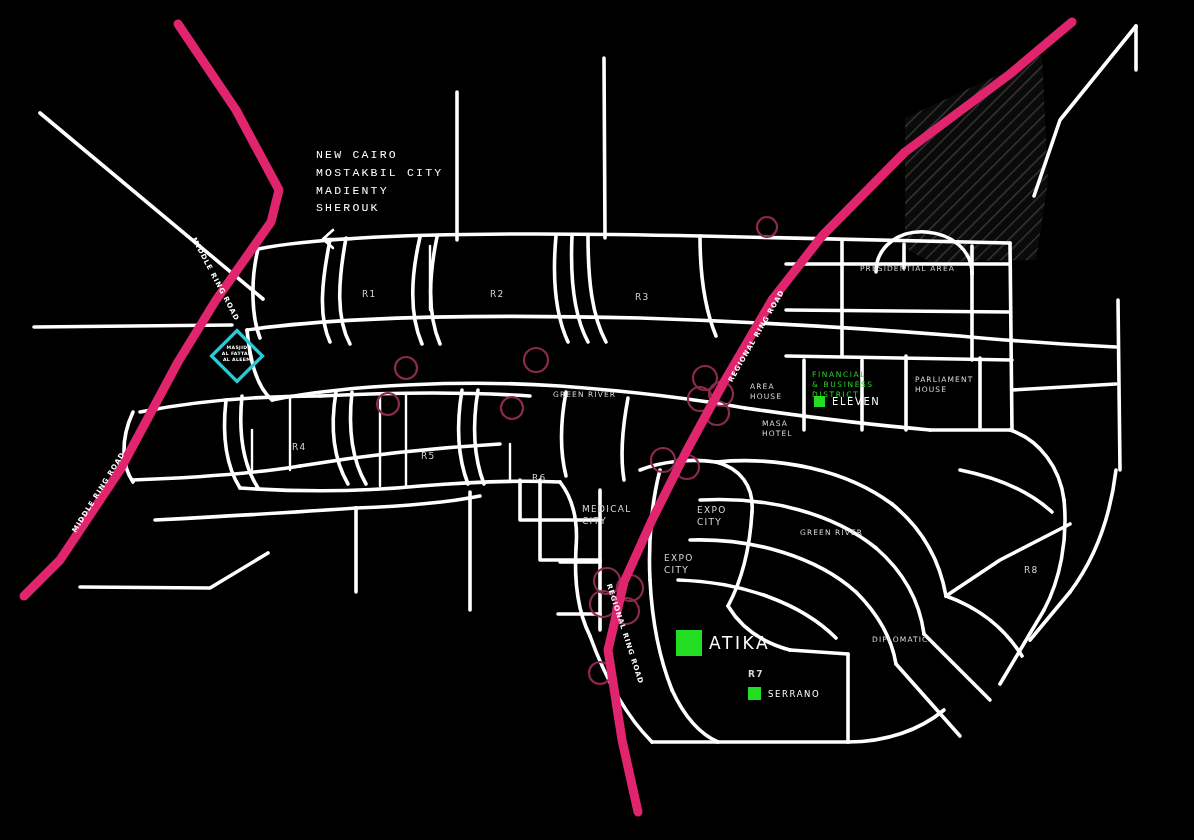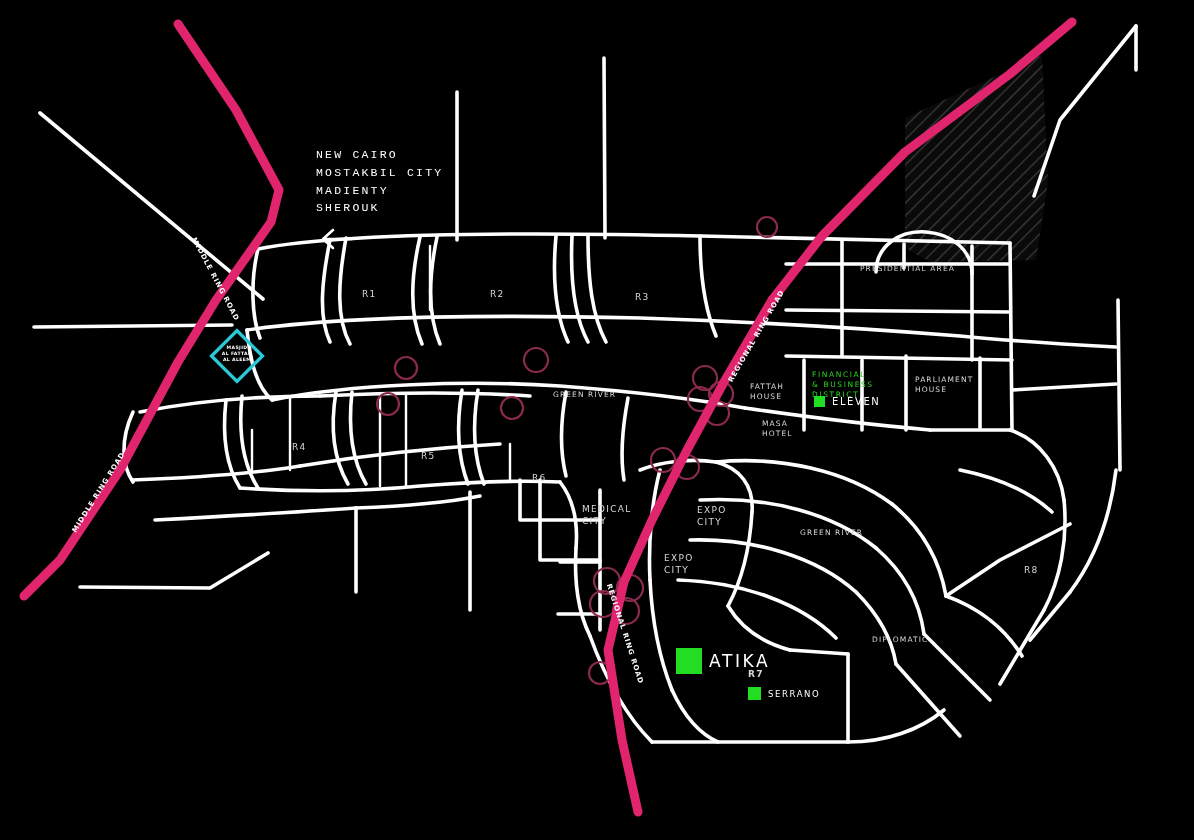--- a/index.html
+++ b/index.html
@@ -235,21 +235,21 @@
   <div class="lbl sm dim" style="left:635px;top:291px;">R3</div>
   <div class="lbl sm dim" style="left:292px;top:441px;">R4</div>
   <div class="lbl sm dim" style="left:421px;top:450px;">R5</div>
   <div class="lbl sm dim" style="left:532px;top:472px;">R6</div>
   <div class="lbl sm dim" style="left:748px;top:668px;font-weight:bold;">R7</div>
   <div class="lbl sm dim" style="left:1024px;top:564px;">R8</div>
 
   <div class="lbl xs dim" style="left:860px;top:264px;">PRESIDENTIAL AREA</div>
   <div class="lbl xs dim" style="left:915px;top:375px;">PARLIAMENT
 HOUSE</div>
-  <div class="lbl xs dim" style="left:750px;top:382px;">FATTAH
+  <div class="lbl xs dim" style="left:750px;top:382px;">AREA
 HOUSE</div>
   <div class="lbl xs dim" style="left:762px;top:419px;">MASA
 HOTEL</div>
   <div class="lbl xs dim" style="left:553px;top:390px;">GREEN RIVER</div>
   <div class="lbl xs dim" style="left:800px;top:528px;">GREEN RIVER</div>
   <div class="lbl sm dim" style="left:582px;top:503px;">MEDICAL
 CITY</div>
   <div class="lbl sm dim" style="left:697px;top:504px;">EXPO
 CITY</div>
   <div class="lbl sm dim" style="left:664px;top:552px;">EXPO
@@ -258,21 +258,21 @@
 
   <div class="lbl xs green" style="left:812px;top:370px;font-size:7.5px;">FINANCIAL
 &amp; BUSINESS
 DISTRICT</div>
 
   <div class="poi-row" style="left:814px;top:396px;">
     <span class="swatch" style="width:11px;height:11px;"></span>
     <span class="t">ELEVEN</span>
   </div>
 
-  <div class="poi-row" style="left:676px;top:648px;">
+  <div class="poi-row" style="left:676px;top:630px;">
     <span class="swatch" style="width:26px;height:26px;"></span>
     <span class="t big">ATIKA</span>
   </div>
 
   <div class="poi-row" style="left:748px;top:687px;align-items:center;">
     <span class="swatch" style="width:13px;height:13px;"></span>
     <span class="t" style="font-size:8.5px;">SERRANO</span>
   </div>
 
 </div>

